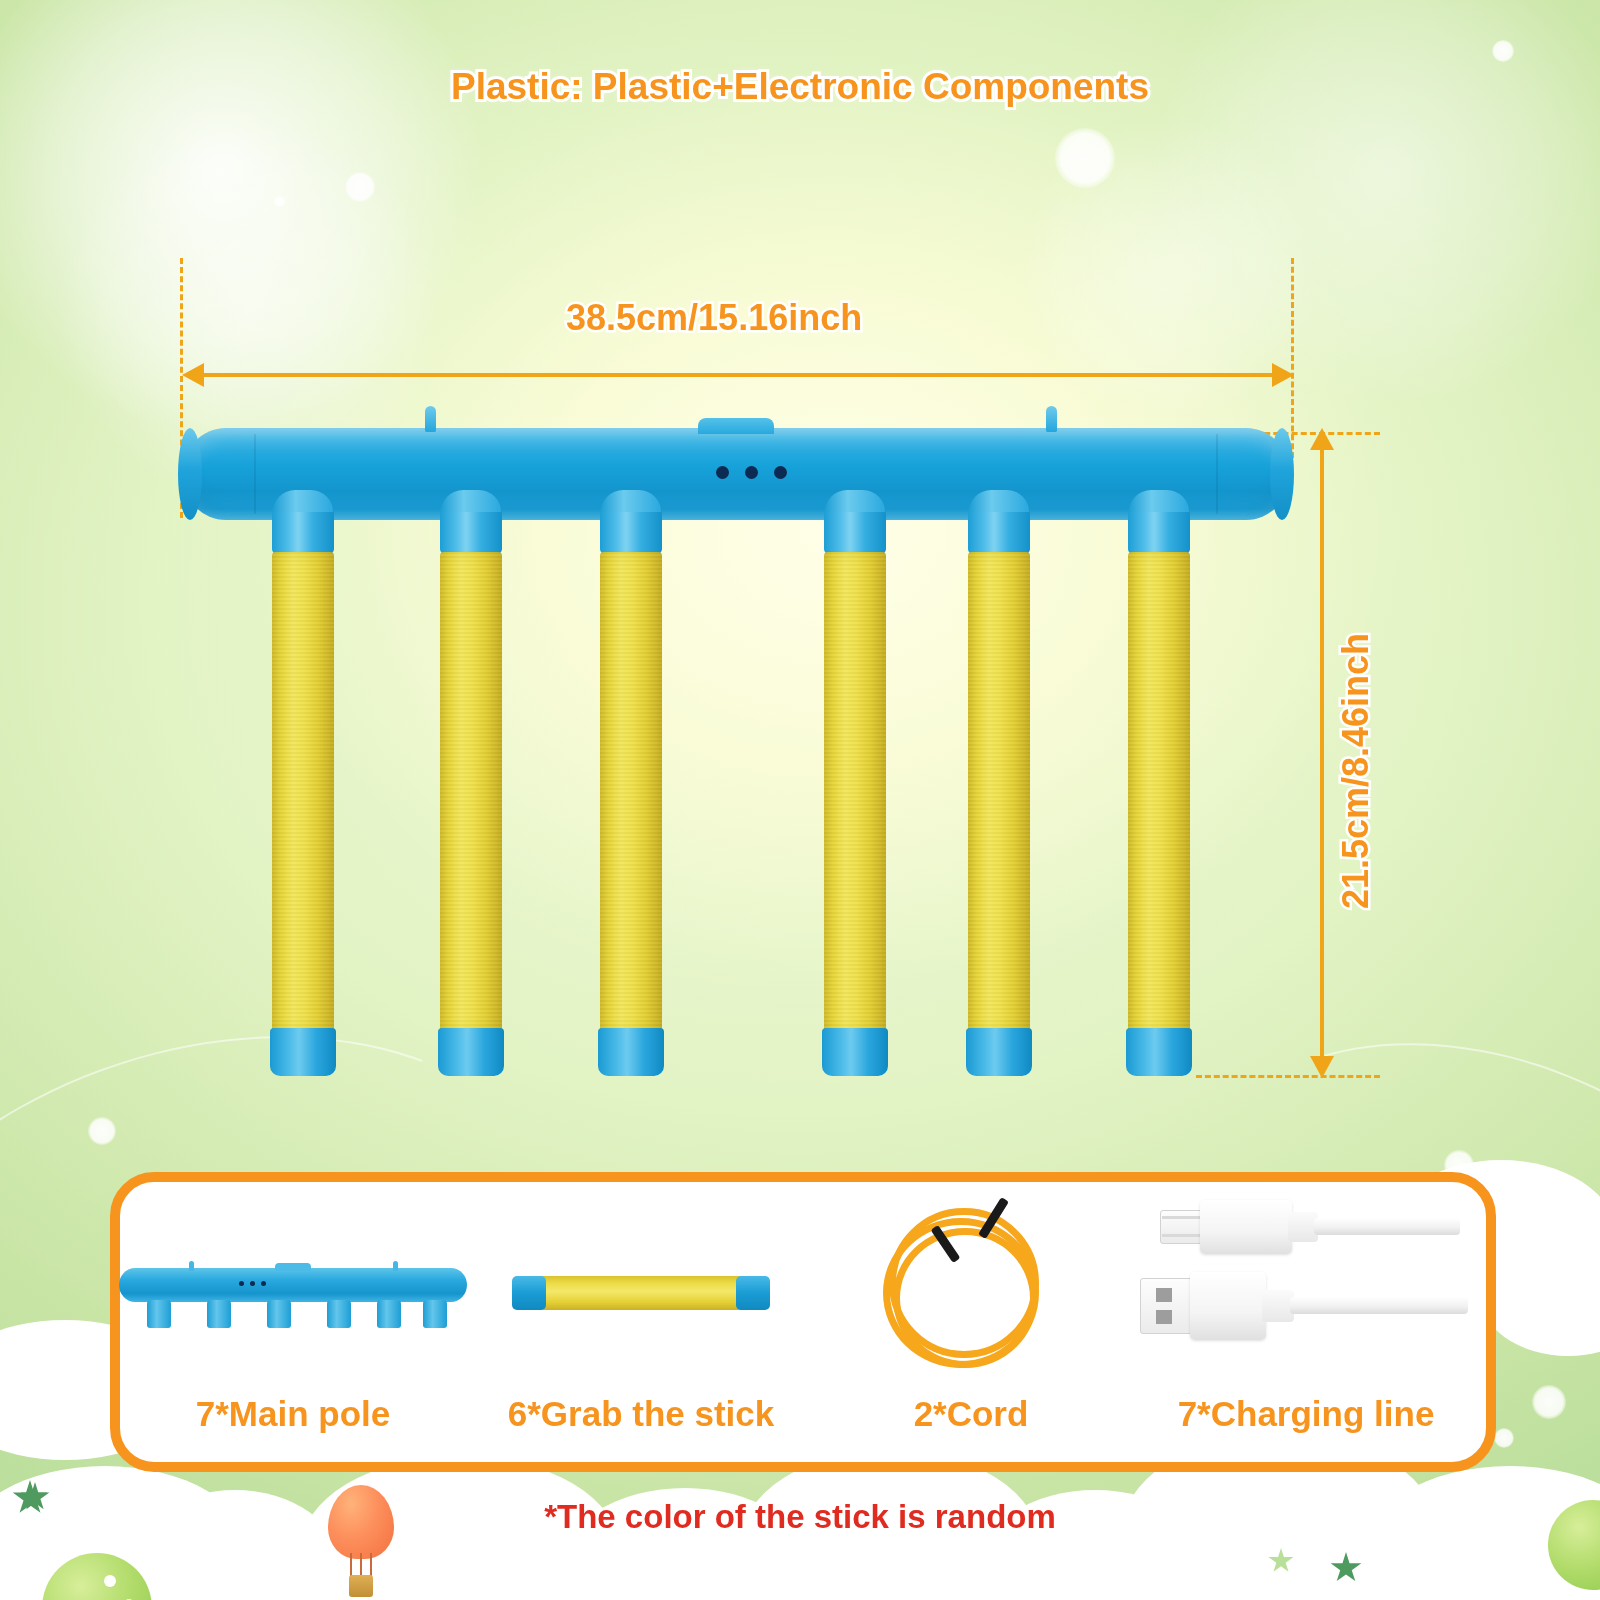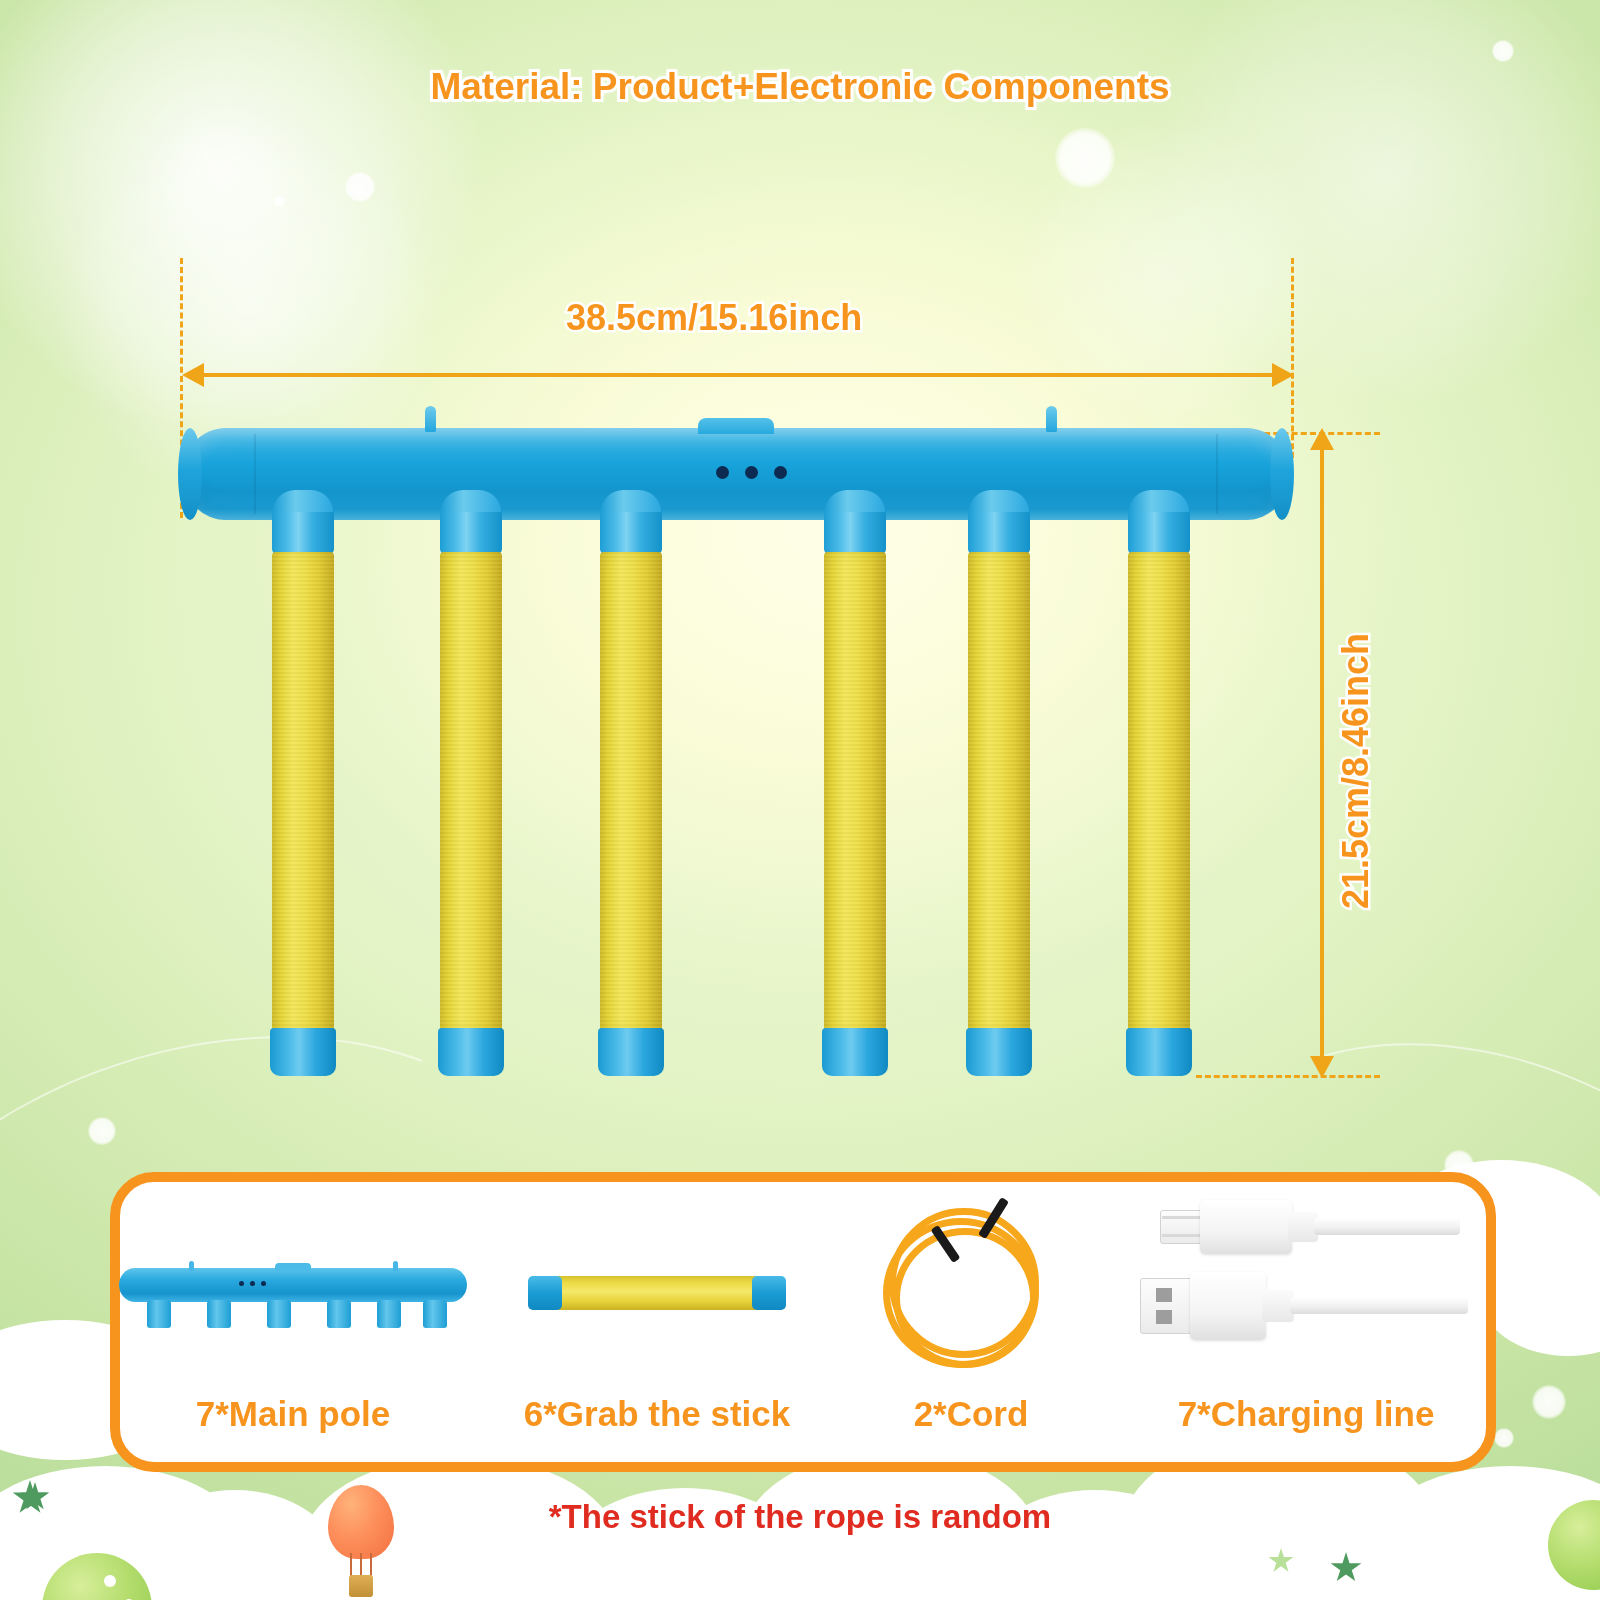--- a/index.html
+++ b/index.html
@@ -266,21 +266,21 @@
     <div class="balloon-lines">
         <i style="left:0"></i>
         <i style="left:10px"></i>
         <i style="left:20px"></i>
       </div>
     <div class="balloon-basket"></div>
   </div>
 </div>
 
 <div id="header">
-  <div id="subtitle">Material: Product+Electronic Components</div>
+  <div id="subtitle">Plastic: Plastic+Electronic Components</div>
 </div>
 
 <div>
 
   <div class="dash-v" style="left:180px;top:258px;height:260px;"></div>
   <div class="dash-v" style="left:1291px;top:258px;height:200px;"></div>
 
   <div class="arrow-line-h" style="left:196px;top:373px;width:1080px;"></div>
   <div class="tri left" style="left:182px;top:363px;"></div>
   <div class="tri right" style="left:1272px;top:363px;"></div>
@@ -354,21 +354,21 @@
         <div class="mini-sock" style="left:88px;"></div>
         <div class="mini-sock" style="left:148px;"></div>
         <div class="mini-sock" style="left:208px;"></div>
         <div class="mini-sock" style="left:258px;"></div>
         <div class="mini-sock" style="left:304px;"></div>
       </div>
     </div>
     <div class="cell-label">7*Main pole</div>
   </div>
 
-  <div class="cell" style="left:362px;width:350px;">
+  <div class="cell" style="left:346px;width:350px;">
     <div class="cell-art">
       <div class="mini-stick">
         <div class="mini-stick-cap" style="left:-4px;"></div>
         <div class="mini-stick-cap" style="right:-4px;"></div>
       </div>
     </div>
     <div class="cell-label">6*Grab the stick</div>
   </div>
 
   <div class="cell" style="left:696px;width:310px;">
@@ -402,13 +402,13 @@
         <div class="usb-pin" style="left:30px;top:128px;width:16px;height:14px;background:#9d9d9d;"></div>
         <div class="usb-head" style="left:64px;top:90px;width:76px;height:68px;"></div>
         <div class="usb-strain" style="left:136px;top:108px;width:32px;height:32px;"></div>
         <div class="usb-cable" style="left:164px;top:115px;width:178px;"></div>
       </div>
     </div>
     <div class="cell-label">7*Charging line</div>
   </div>
 </div>
 
-<div id="footnote">*The stick of the rope is random</div>
+<div id="footnote">*The color of the stick is random</div>
 
 </body></html>

